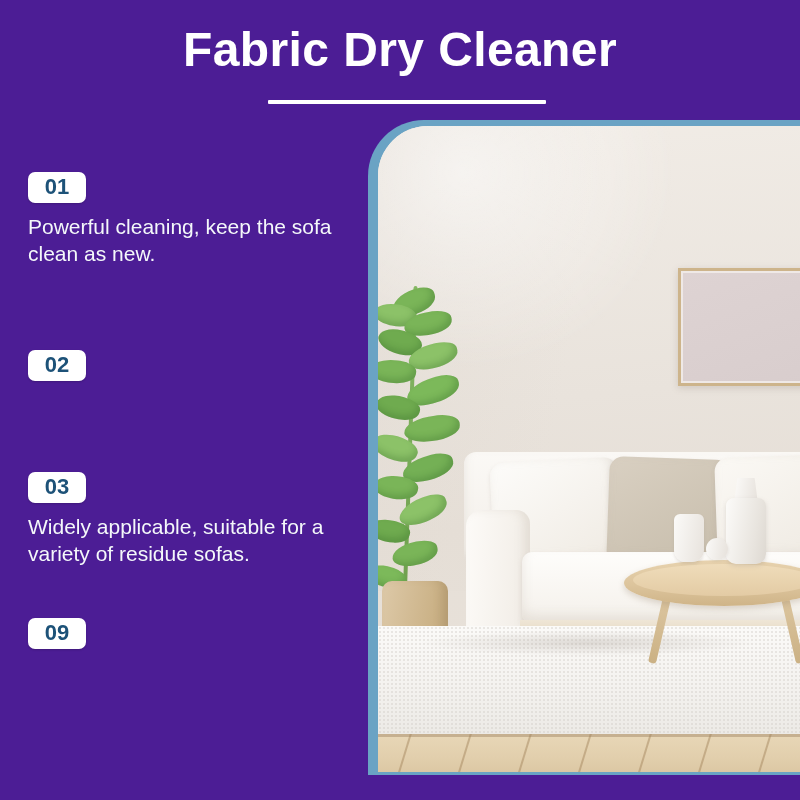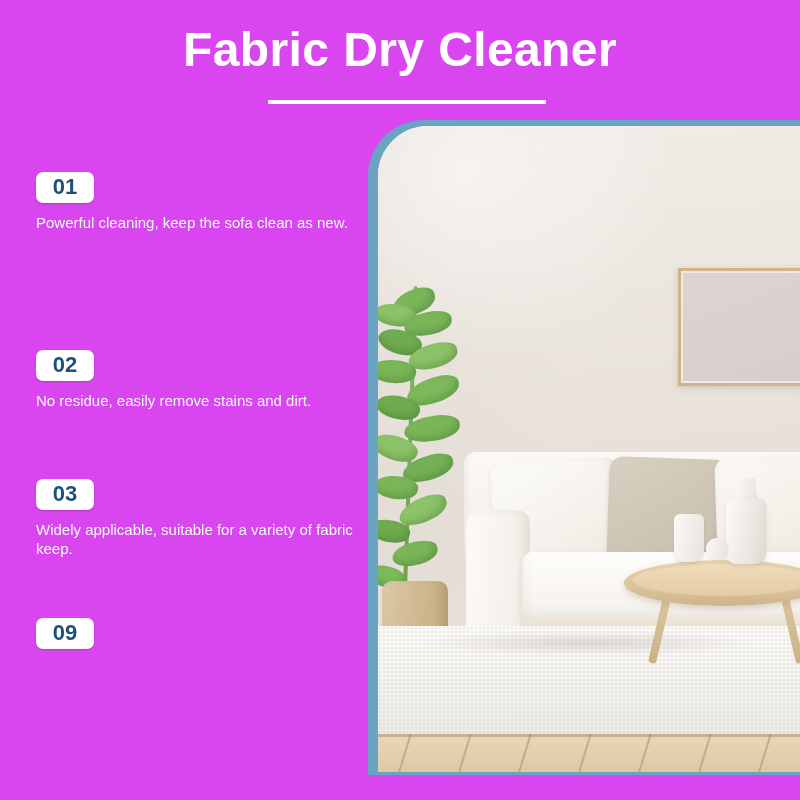--- a/index.html
+++ b/index.html
@@ -10,21 +10,21 @@
     width: 800px;
     height: 800px;
     overflow: hidden;
     font-family: "Liberation Sans", sans-serif;
     background: #2a6d95;
   }
   .poster {
     position: relative;
     width: 800px;
     height: 800px;
-    background: #d946ef;
+    background: #4c1d95;
     overflow: hidden;
   }
 
   
   .header {
     position: absolute;
     top: 0;
     left: 0;
     width: 800px;
     height: 120px;
@@ -52,46 +52,46 @@
 
   
   .features {
     position: absolute;
     left: 0;
     top: 160px;
     width: 370px;
   }
   .feature {
     position: absolute;
-    left: 36px;
+    left: 28px;
     width: 340px;
   }
   .feature-1 { top: 12px; }
   .feature-2 { top: 162px; margin-top: 28px; }
-  .feature-3 { top: 312px; margin-top: 7px; }
+  .feature-3 { top: 312px; }
   .feature-4 { top: 458px; }
 
   .badge {
     display: inline-block;
     min-width: 38px;
     padding: 2px 10px 3px 10px;
     background: #ffffff;
     border-radius: 7px;
     color: #1d5278;
     font-size: 22px;
     font-weight: bold;
     line-height: 1.18;
     text-align: center;
     font-family: "Liberation Sans", sans-serif;
     box-shadow: 0 1px 2px rgba(0,0,0,0.18);
   }
   .feature-text {
     margin: 10px 0 0 0;
     color: #f4f8fa;
-    font-size: 15px;
+    font-size: 21px;
     line-height: 1.3;
     font-family: "Liberation Sans", sans-serif;
     max-width: 340px;
   }
 
   
   .photo-outline {
     position: absolute;
     left: 368px;
     top: 120px;
@@ -371,26 +371,25 @@
 
   <div class="features">
 
     <div class="feature feature-1">
       <div class="badge">01</div>
       <p class="feature-text">Powerful cleaning, keep the sofa clean as new.</p>
     </div>
 
     <div class="feature feature-2">
       <div class="badge">02</div>
-      <p class="feature-text">No residue, easily remove stains and dirt.</p>
     </div>
 
     <div class="feature feature-3">
       <div class="badge">03</div>
-      <p class="feature-text">Widely applicable, suitable for a variety of fabric keep.</p>
+      <p class="feature-text">Widely applicable, suitable for a variety of residue sofas.</p>
     </div>
 
     <div class="feature feature-4">
       <div class="badge">09</div>
     </div>
 
   </div>
 
   <div class="photo-outline"></div>
   <div class="photo-frame">

